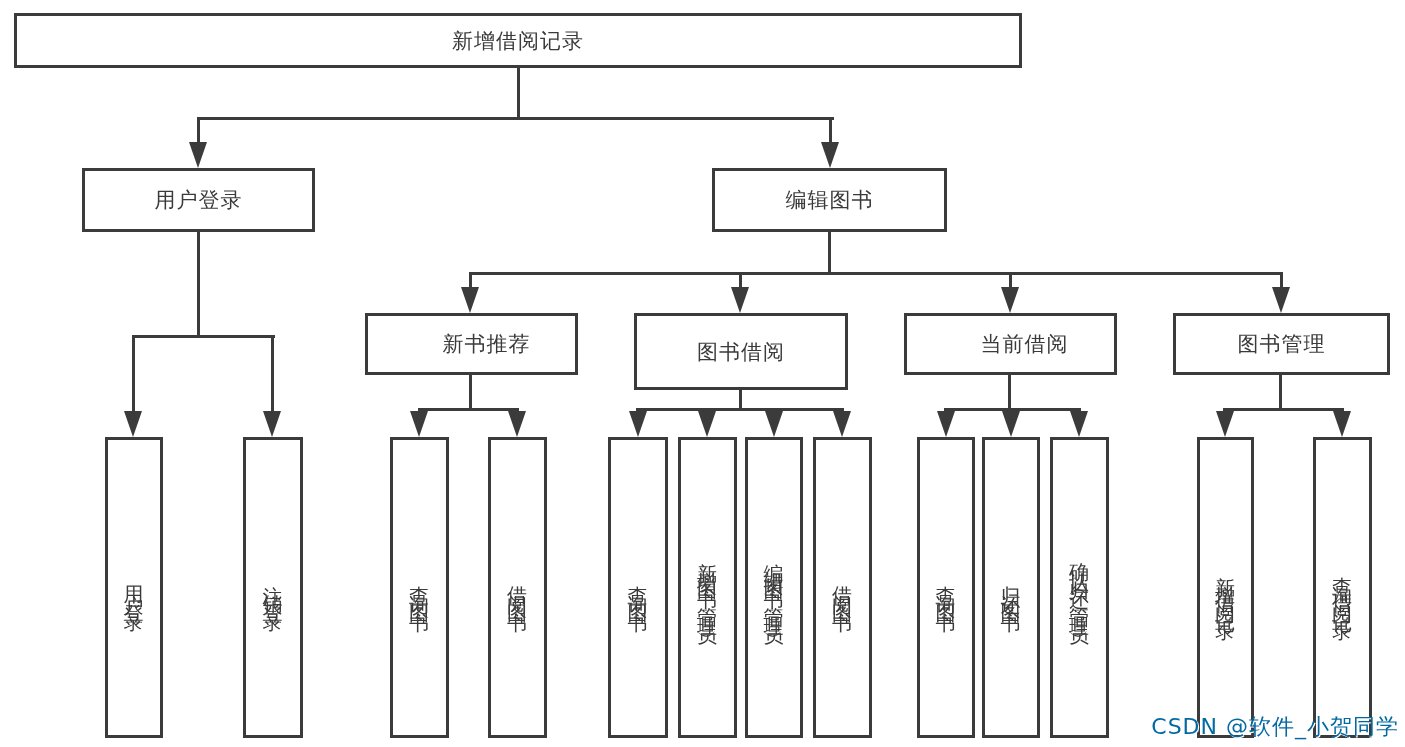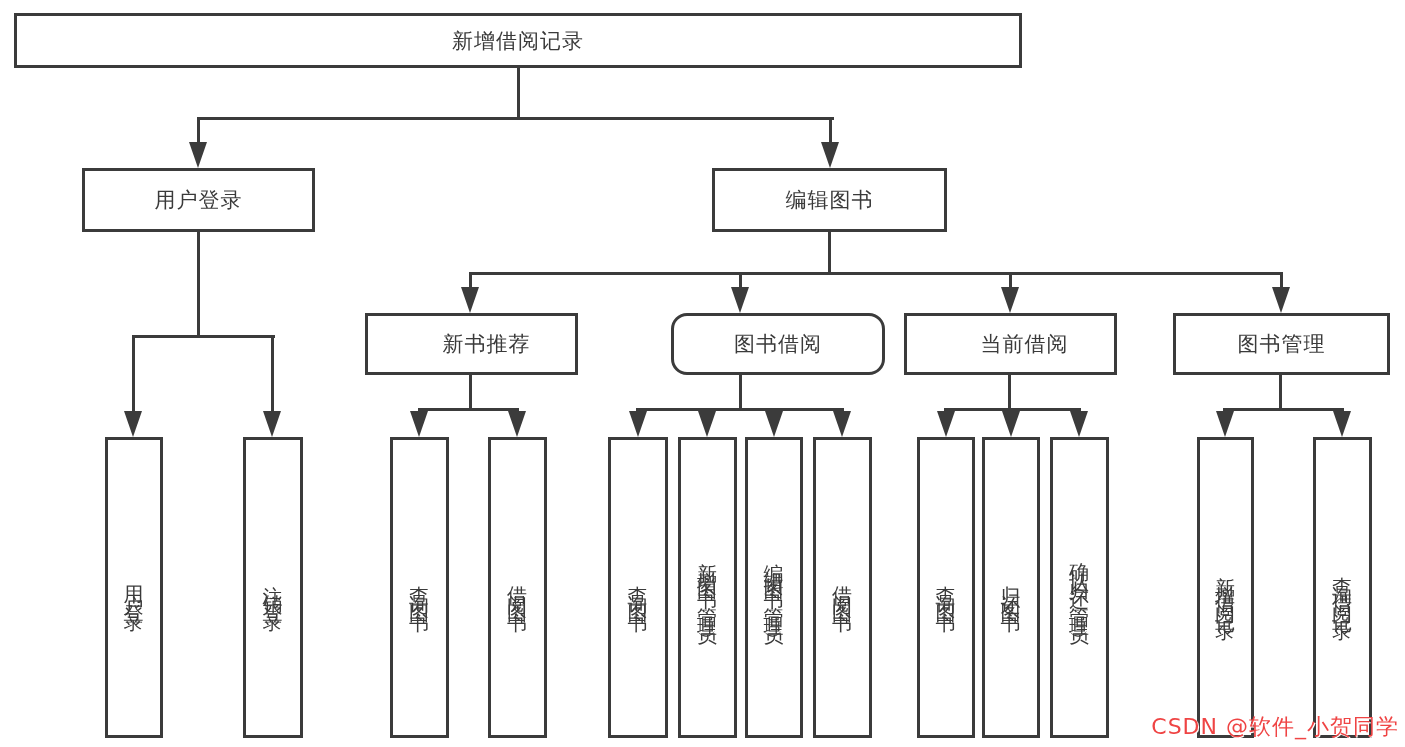--- a/index.html
+++ b/index.html
@@ -47,38 +47,38 @@
     border-left: 9px solid transparent;
     border-right: 9px solid transparent;
     border-top: 26px solid #3b3b3b;
     z-index: 1;
   }
   .watermark {
     position: absolute;
     right: 6px;
     bottom: 5px;
     font-size: 22px;
-    color: #ef4444;
+    color: #0369a1;
     text-shadow: 1px 1px 0 #ffffff;
     letter-spacing: 1px;
     z-index: 5;
   }
 </style>
 </head>
 <body>
 
 <div class="canvas">
 
   <div class="node" style="left:14px; top:13px; width:1008px; height:55px;">新增借阅记录</div>
 
   <div class="node" style="left:82px; top:168px; width:233px; height:64px;">用户登录</div>
   <div class="node" style="left:712px; top:168px; width:235px; height:64px;">编辑图书</div>
 
   <div class="node" style="left:365px; top:313px; width:213px; height:62px;padding-left:30px;">新书推荐</div>
-  <div class="node" style="left:671px; top:313px; width:214px; height:62px;border-radius:16px;">图书借阅</div>
+  <div class="node" style="left:634px; top:313px; width:214px; height:77px;">图书借阅</div>
   <div class="node" style="left:904px; top:313px; width:213px; height:62px;padding-left:28px;">当前借阅</div>
   <div class="node" style="left:1173px; top:313px; width:217px; height:62px;">图书管理</div>
 
   <div class="node leaf" style="left:105px; width:58px;">用户登录</div>
   <div class="node leaf" style="left:243px; width:60px;">注销登录</div>
   <div class="node leaf" style="left:390px; width:59px;">查询图书</div>
   <div class="node leaf" style="left:488px; width:59px;">借阅图书</div>
   <div class="node leaf" style="left:608px; width:60px;">查询图书</div>
   <div class="node leaf" style="left:678px; width:59px;">新增图书（管理员）</div>
   <div class="node leaf" style="left:745px; width:58px;">编辑图书（管理员）</div>

